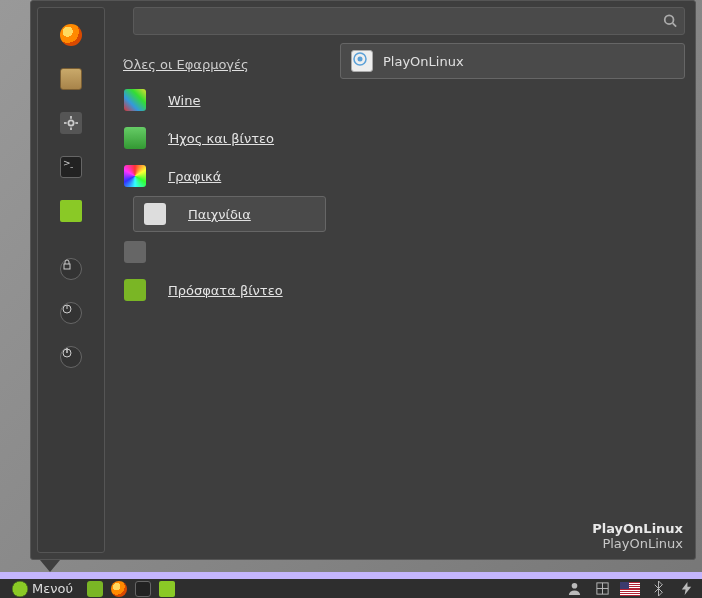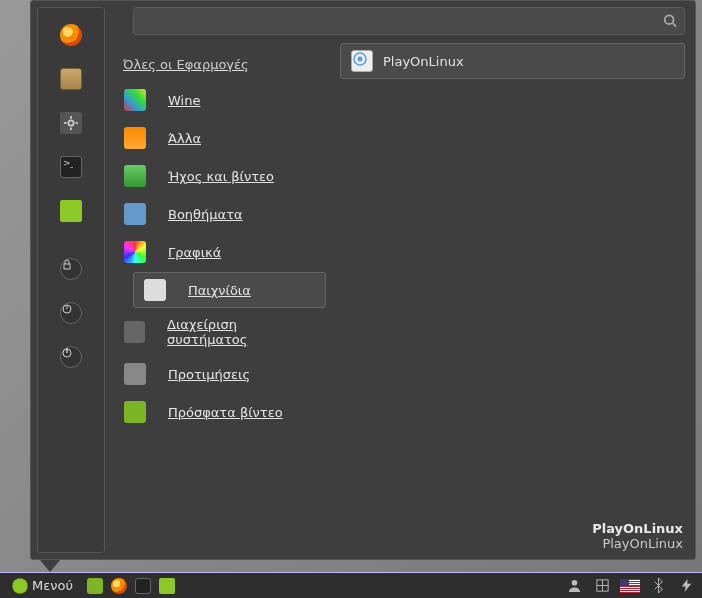--- a/index.html
+++ b/index.html
@@ -132,21 +132,21 @@
   text-align: right;
 }
 .app-desc-title { font-weight: bold; color: #e8e8e8; }
 .app-desc-sub { color: #c8c8c8; }
 
 .taskbar {
   position: absolute;
   left: 0; right: 0; bottom: 0;
   height: 26px;
   background: #2e2e2e;
-  border-top: 1px solid #c4b5fd;
+  border-top: 7px solid #c4b5fd;
   display: flex;
   align-items: center;
   padding: 0 6px;
   z-index: 5;
 }
 .menu-btn {
   display: flex;
   align-items: center;
   gap: 4px;
   padding: 2px 6px;
@@ -275,46 +275,33 @@
     </div>
 
     <div class="categories-col">
       <div class="cat-list">
         <div class="cat-header">Όλες οι Εφαρμογές</div>
         <div class="cat-item">
             <span class="ic ic-wine"></span>
             <span class="cat-label">Wine</span>
           </div>
         <div class="cat-item">
-            <span class="ic ic-other"></span>
-            <span class="cat-label">Άλλα</span>
-          </div>
-        <div class="cat-item">
             <span class="ic ic-media"></span>
             <span class="cat-label">Ήχος και βίντεο</span>
-          </div>
-        <div class="cat-item">
-            <span class="ic ic-calc"></span>
-            <span class="cat-label">Βοηθήματα</span>
           </div>
         <div class="cat-item">
             <span class="ic ic-graphics"></span>
             <span class="cat-label">Γραφικά</span>
           </div>
         <div class="cat-item selected">
             <span class="ic ic-games"></span>
             <span class="cat-label">Παιχνίδια</span>
           </div>
         <div class="cat-item">
             <span class="ic ic-sys"></span>
-            <span class="cat-label">Διαχείριση συστήματος</span>
-          </div>
-        <div class="cat-item">
-            <span class="ic ic-prefs"></span>
-            <span class="cat-label">Προτιμήσεις</span>
           </div>
         <div class="cat-item">
             <span class="ic ic-recent"></span>
             <span class="cat-label">Πρόσφατα βίντεο</span>
           </div>
       </div>
     </div>
 
     <div class="apps-col">
       <div class="app-item">

